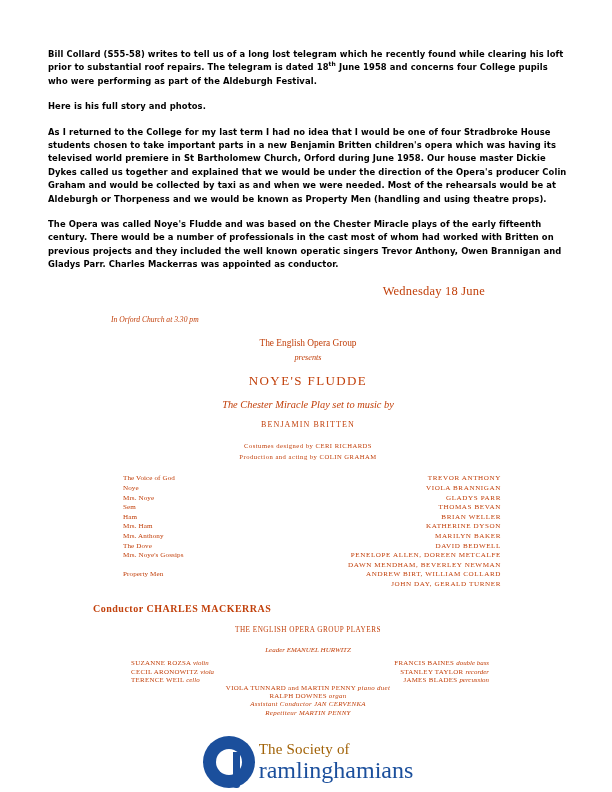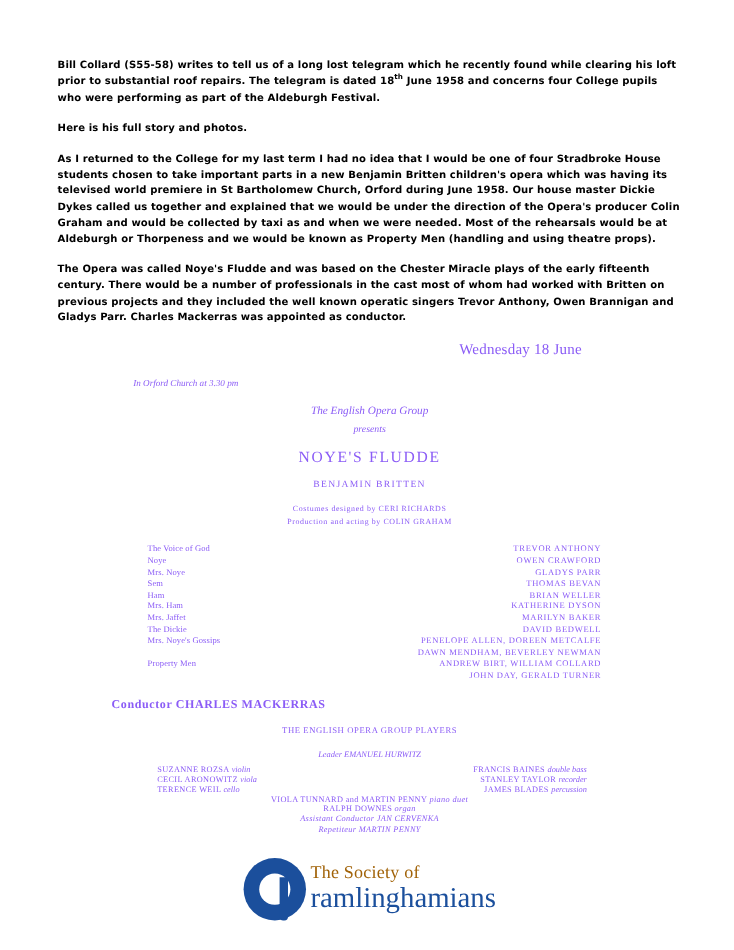--- a/index.html
+++ b/index.html
@@ -43,41 +43,40 @@
     vertical-align: super;
     line-height: 0;
   }
 
   
   .programme {
     position: relative;
     margin: 10px auto 0 auto;
     width: 430px;
     font-family: "Liberation Serif", serif;
-    color: #8b5cf6;
+    color: #c2410c;
   }
   .prog-date {
     text-align: right;
     font-size: 12.5px;
     padding-right: 38px;
     margin-bottom: 16px;
     letter-spacing: 0.2px;
   }
   .prog-venue {
     font-size: 7.6px;
     font-style: italic;
     margin-left: 18px;
     margin-bottom: 14px;
   }
   .prog-center {
     text-align: center;
   }
   .prog-company {
     font-size: 9.4px;
-    font-style: italic;
     margin-bottom: 5px;
   }
   .prog-presents {
     font-size: 8.2px;
     font-style: italic;
     margin-bottom: 11px;
   }
   .prog-title {
     font-size: 13px;
     letter-spacing: 1.4px;
@@ -256,57 +255,58 @@
 
   <div class="programme">
 
     <div class="prog-date">Wednesday 18 June</div>
     <div class="prog-venue">In Orford Church at 3.30 pm</div>
 
     <div class="prog-center">
       <div class="prog-company">The English Opera Group</div>
       <div class="prog-presents">presents</div>
       <div class="prog-title">NOYE'S FLUDDE</div>
+      <div class="prog-subtitle">The Chester Miracle Play set to music by</div>
       <div class="prog-composer">BENJAMIN BRITTEN</div>
       <div class="prog-credit">Costumes designed by CERI RICHARDS</div>
       <div class="prog-credit2">Production and acting by COLIN GRAHAM</div>
     </div>
 
     <table class="cast">
       <tbody>
         <tr>
           <td class="role">The Voice of God</td>
           <td class="perf">TREVOR ANTHONY</td>
         </tr>
         <tr>
           <td class="role">Noye</td>
-          <td class="perf">OWEN CRAWFORD</td>
+          <td class="perf">VIOLA BRANNIGAN</td>
         </tr>
         <tr>
           <td class="role">Mrs. Noye</td>
           <td class="perf">GLADYS PARR</td>
         </tr>
         <tr>
           <td class="role">Sem</td>
           <td class="perf">THOMAS BEVAN</td>
         </tr>
         <tr>
           <td class="role">Ham</td>
           <td class="perf">BRIAN WELLER</td>
         </tr>
         <tr>
           <td class="role">Mrs. Ham</td>
           <td class="perf">KATHERINE DYSON</td>
         </tr>
         <tr>
-          <td class="role">Mrs. Jaffet</td>
+          <td class="role">Mrs. Anthony</td>
           <td class="perf">MARILYN BAKER</td>
         </tr>
         <tr>
-          <td class="role">The Dickie</td>
+          <td class="role">The Dove</td>
           <td class="perf">DAVID BEDWELL</td>
         </tr>
         <tr>
           <td class="role">Mrs. Noye's Gossips</td>
           <td class="perf">PENELOPE ALLEN, DOREEN METCALFE</td>
         </tr>
         <tr>
           <td class="role"></td>
           <td class="perf">DAWN MENDHAM, BEVERLEY NEWMAN</td>
         </tr>

